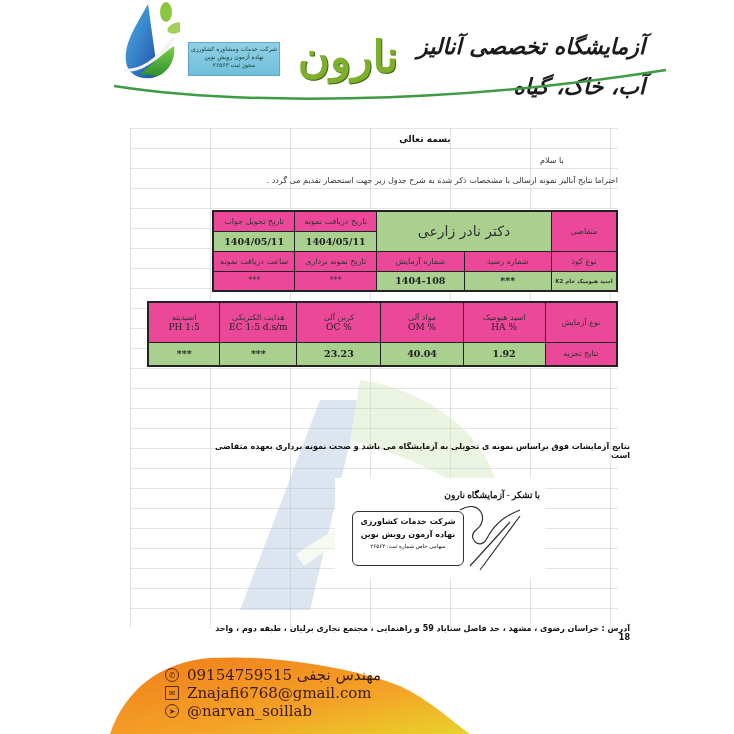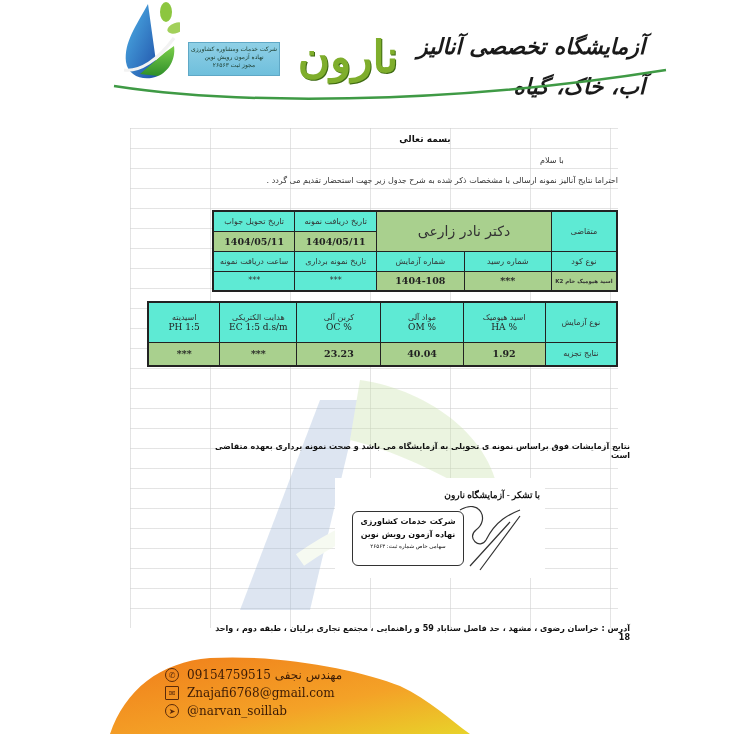--- a/index.html
+++ b/index.html
@@ -31,21 +31,21 @@
   .watermark { position: absolute; left: 200px; top: 360px; width: 320px; height: 260px; opacity: .35; }
 
   
   .salutation-title { position: absolute; left: 380px; top: 134px; width: 90px; text-align: center;
     direction: rtl; font-size: 9px; font-weight: bold; }
   .greeting { position: absolute; left: 540px; top: 156px; width: 78px; direction: rtl; text-align: left; font-size: 8px; color:#333; }
   .intro { position: absolute; left: 200px; top: 176px; width: 418px; direction: rtl; text-align: right; font-size: 8px; color:#333; }
 
   
   table { border-collapse: collapse; position: absolute; direction: rtl; }
-  td { border: 1px solid #222; text-align: center; vertical-align: middle; font-size: 8px; color: #333; background: #5eead4; }
+  td { border: 1px solid #222; text-align: center; vertical-align: middle; font-size: 8px; color: #333; background: #ec4899; }
   td.g { background: #a9d08e; }
   td.val { font-family: "DejaVu Serif", serif; font-weight: bold; font-size: 9.5px; color:#222; }
   td.big { font-size: 14px; color: #333; }
   .info-table { left: 212px; top: 210px; width: 406px; border: 2px solid #222; }
   .res-table { left: 147px; top: 301px; width: 471px; border: 2px solid #222; }
   .res-table .lat { display:block; font-family: "DejaVu Serif", serif; font-size: 9px; direction: ltr; color:#222; }
 
   
   .note { position: absolute; left: 200px; top: 442px; width: 430px; direction: rtl; text-align: right; font-size: 8px; font-weight: bold; }
   .stamp-area { position: absolute; left: 335px; top: 478px; width: 210px; height: 100px; background: #fff; }
@@ -56,21 +56,21 @@
   .signature { position: absolute; left: 440px; top: 500px; width: 90px; height: 80px; }
   .address { position: absolute; left: 210px; top: 624px; width: 420px; direction: rtl; text-align: right; font-size: 8px; font-weight: bold; }
 
   
   .contact-band { position: absolute; left: 0; top: 650px; width: 734px; height: 84px; }
   .contact { position: absolute; left: 165px; top: 666px; width: 240px; }
   .c-row { display: flex; align-items: center; height: 18px; }
   .c-icon { width: 14px; height: 14px; border: 1.5px solid #5a2a0a; border-radius: 50%; display:flex; align-items:center; justify-content:center;
     font-size: 8px; color:#5a2a0a; margin-right: 8px; }
   .c-icon.sq { border-radius: 1px; }
-  .c-text { font-family: "DejaVu Serif", serif; font-size: 12px; color: #3a1a05; }
+  .c-text { font-family: "DejaVu Serif", serif; font-size: 15px; color: #3a1a05; }
 </style>
 </head>
 <body>
 
 <div class="header">
   <svg class="logo-drop" viewBox="0 0 62 80">
     <defs>
       <linearGradient id="dg" x1="0" y1="0" x2="1" y2="1">
         <stop offset="0" stop-color="#4fb3e8"></stop>
           <stop offset="1" stop-color="#1f4fa8"></stop>

